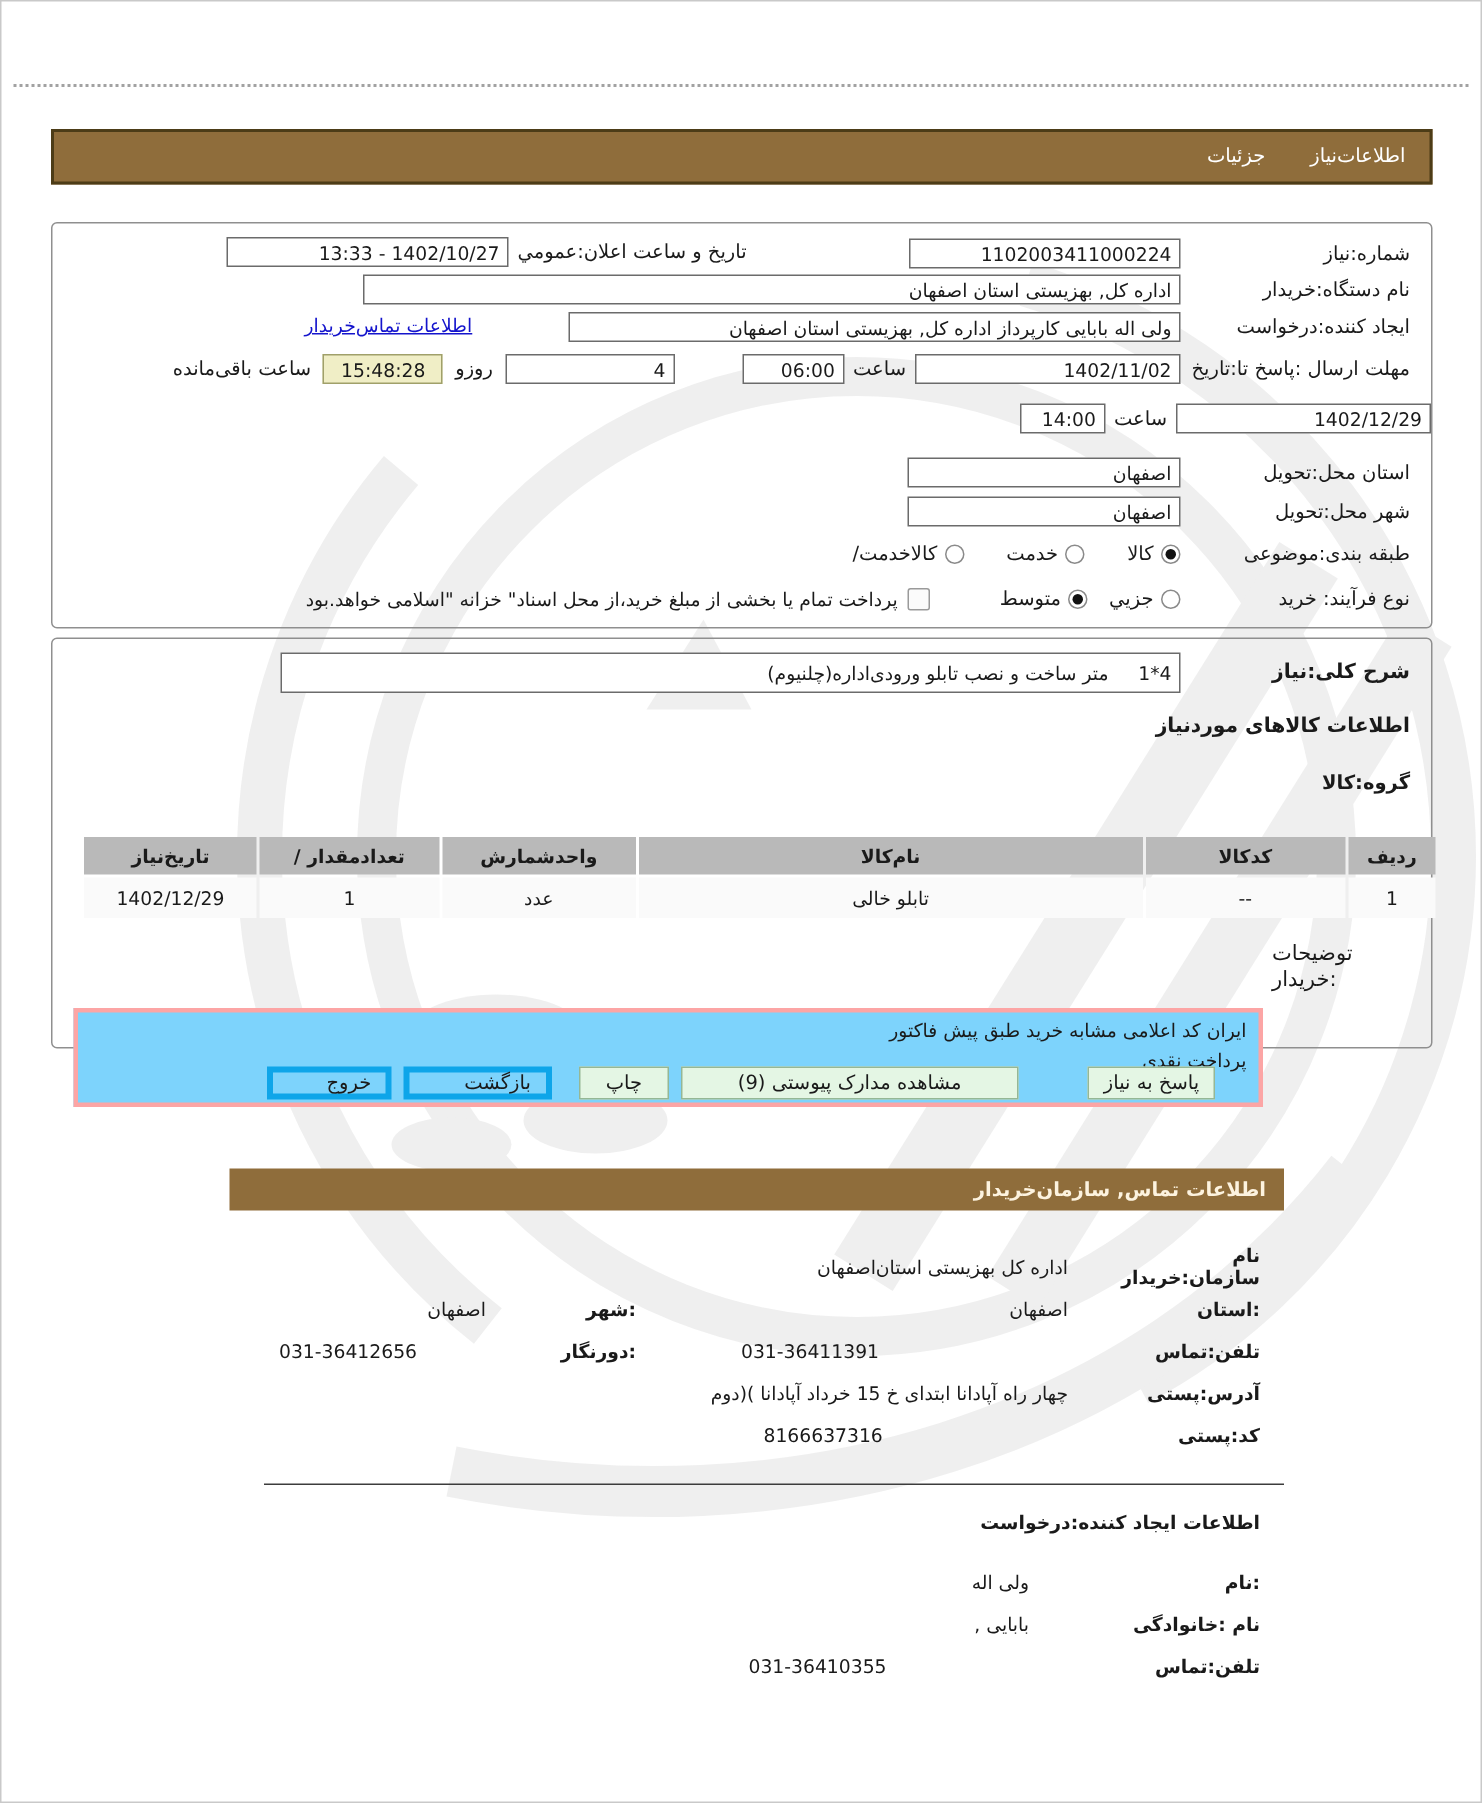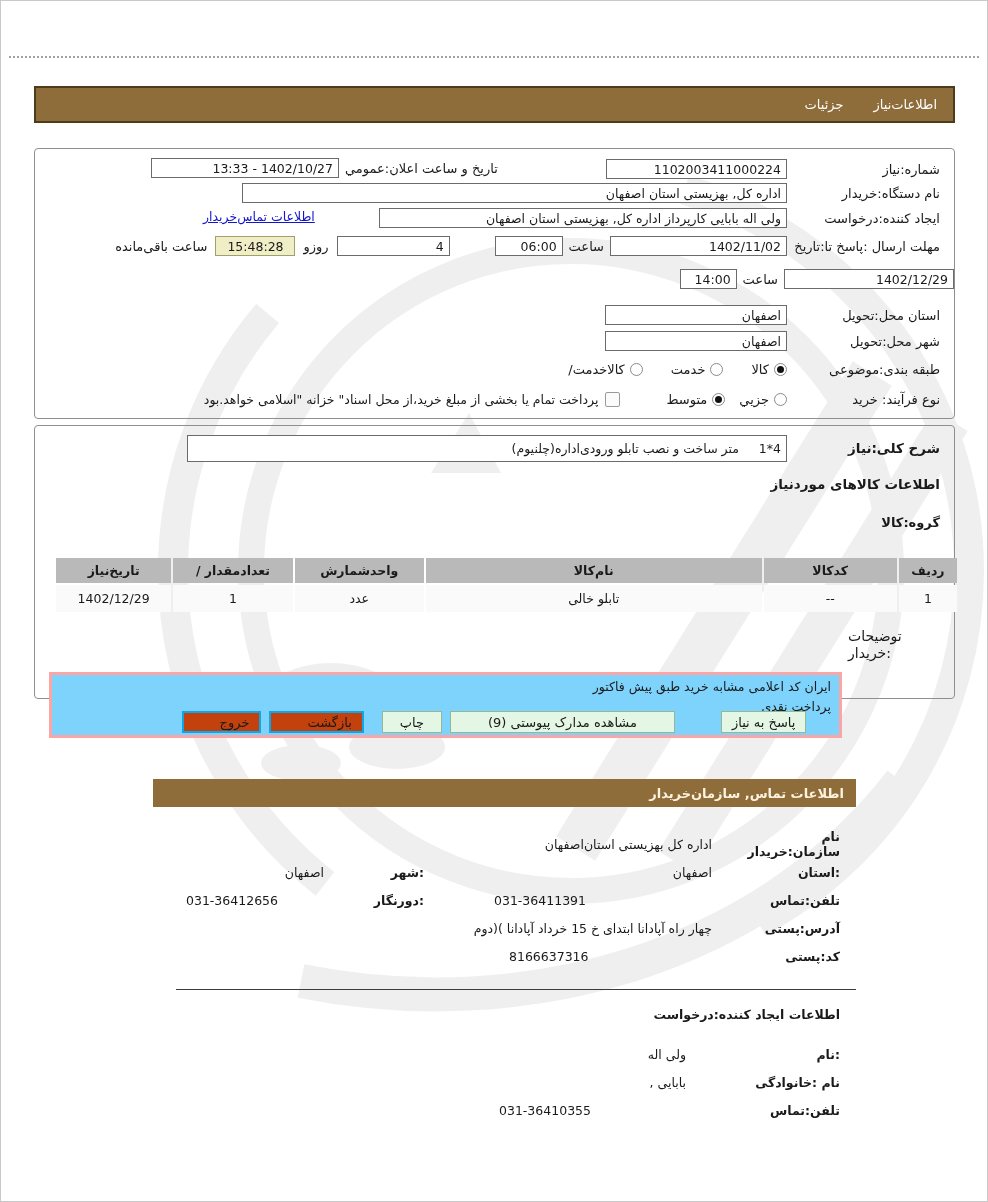--- a/index.html
+++ b/index.html
@@ -32,21 +32,21 @@
   .gtable th{background:#b9b9b9;font-weight:bold;height:25px;padding:0 4px;text-align:center;}
   .gtable td{background:#fafafa;height:25px;text-align:center;}
   .notes-box{position:absolute;top:198px;left:14px;right:112px;height:66px;border:3px solid #fca5a5;background:#7dd3fc;
              direction:rtl;text-align:right;font-size:12.5px;line-height:20px;padding:2px 8px;box-sizing:border-box;margin-top:48px;}
   .notes-lab{position:absolute;top:202px;right:6px;width:100px;text-align:left;font-weight:normal;
              font-size:14px;line-height:17px;direction:rtl;}
   .btnrow{position:absolute;top:710px;left:0;right:0;display:flex;direction:rtl;justify-content:center;align-items:center;}
   .btn{height:22px;box-sizing:border-box;font-size:13px;display:flex;align-items:center;justify-content:center;
        padding:0 10px;cursor:pointer;white-space:nowrap;}
   .btn.green{background:#e4f6e4;border:1px solid #95b795;}
-  .btn.pink{background:#c2410c;border:2px solid #0ea5e9;padding-left:36px;}
+  .btn.pink{background:#7dd3fc;border:4px solid #0ea5e9;padding-left:36px;}
   .bar2{position:absolute;left:152px;top:778px;width:703px;height:28px;background:#8f6d3b;display:flex;direction:rtl;
         align-items:center;padding:0 12px;box-sizing:border-box;color:#fdf3df;font-weight:bold;font-size:13px;}
   .csec{position:absolute;left:152px;width:703px;}
   .crow{position:absolute;left:0;right:0;height:22px;display:flex;direction:rtl;align-items:center;font-size:12.5px;}
   .clab{flex:none;width:122px;padding-right:16px;box-sizing:border-box;text-align:right;font-weight:bold;}
   .cval{flex:none;width:310px;box-sizing:border-box;text-align:right;padding-right:22px;direction:rtl;}
   .clab2{flex:none;width:88px;text-align:right;font-weight:bold;box-sizing:border-box;}
   .cval2{flex:none;width:150px;text-align:right;padding-right:12px;box-sizing:border-box;}
   .ltr{direction:ltr;unicode-bidi:embed;}
   .divider{position:absolute;top:988px;left:175px;width:680px;border-top:1px solid #3c3c3c;}

